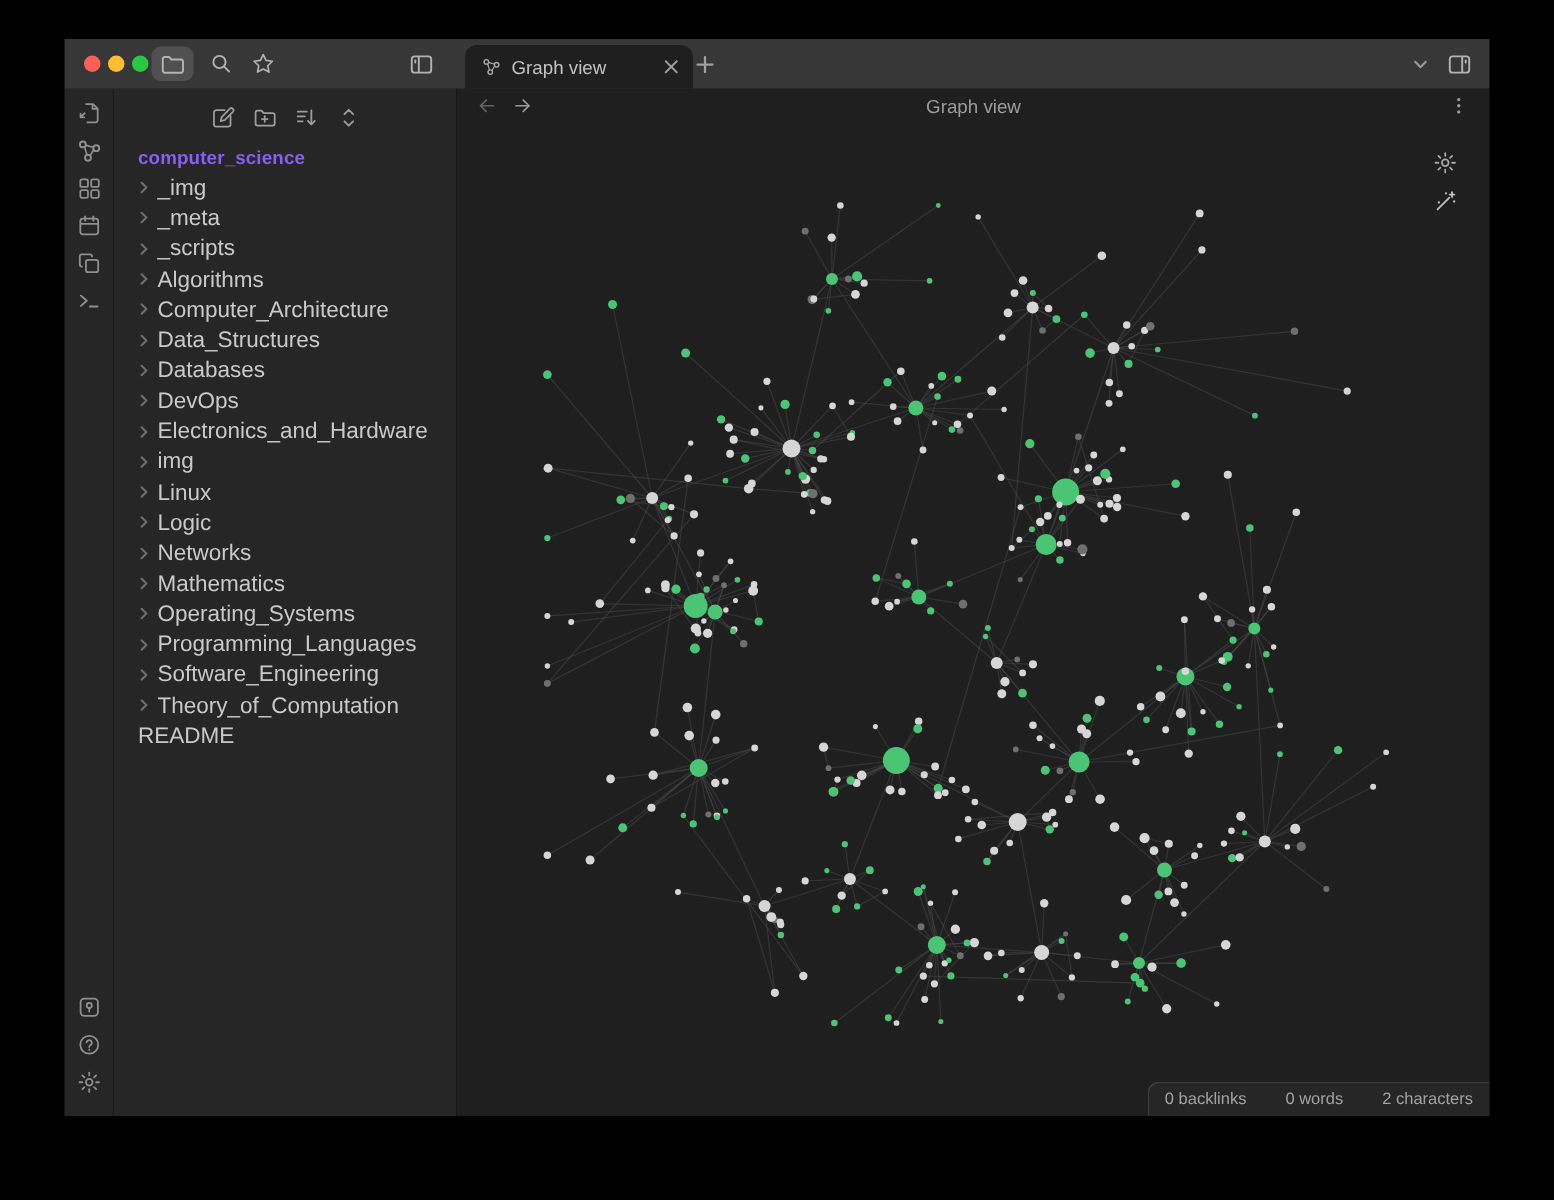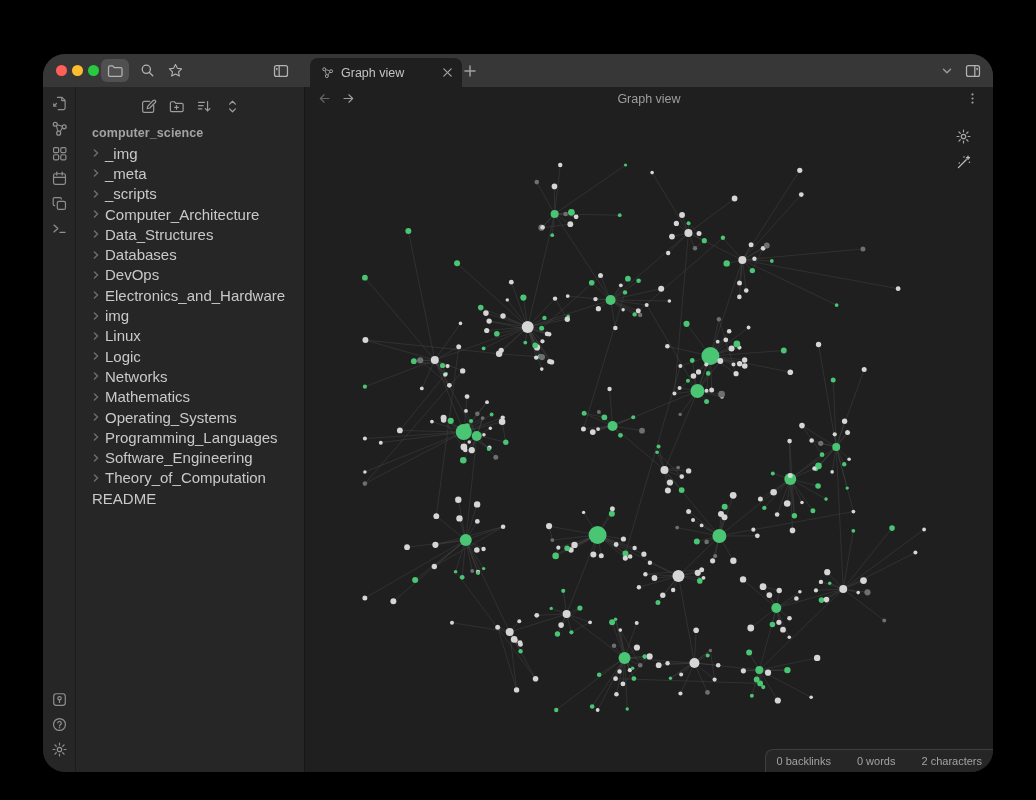--- a/index.html
+++ b/index.html
@@ -1,18 +1,18 @@
 <!DOCTYPE html>
 <html><head>
 <meta charset="utf-8">
 <style>
   html,body{margin:0;padding:0;background:#000;width:1036px;height:800px;overflow:hidden;
     font-family:"Liberation Sans","DejaVu Sans",sans-serif;-webkit-font-smoothing:antialiased;}
   .window{position:absolute;left:43px;top:26px;width:950px;height:718px;background:#1f1f1f;
-    border-radius:22px;overflow:hidden;box-shadow:0 18px 45px rgba(0,0,0,.65);display:flex;flex-direction:column;margin-top:28px;}
+    border-radius:0;overflow:hidden;box-shadow:0 18px 45px rgba(0,0,0,.65);display:flex;flex-direction:column;}
   
   .titlebar{position:relative;height:33px;background:#373737;flex:none;}
   .lights{position:absolute;left:13px;top:0;height:33px;display:flex;align-items:center;gap:5px;}
   .light{width:11px;height:11px;border-radius:50%;}
   .tb-icon{position:absolute;top:0;height:33px;display:flex;align-items:center;justify-content:center;
     color:#b3b3b3;background:transparent;border:none;padding:0;width:28px;cursor:default;}
   .tb-icon.active-bg{background:#505050;border-radius:6px;top:5px;height:23px;}
   .tab{position:absolute;left:267px;bottom:0;width:152px;height:29px;background:#1f1f1f;
     border-radius:8px 8px 0 0;display:flex;align-items:center;color:#bdbdbd;}
   .tab .tab-icon{margin-left:11px;display:flex;color:#a6a6a6;}
@@ -21,21 +21,21 @@
   
   .body{flex:1;display:flex;min-height:0;}
   .ribbon{width:32px;background:#262626;border-right:1px solid #1c1c1c;display:flex;flex-direction:column;
     align-items:center;padding-top:4px;flex:none;}
   .ribbon .ric{width:24px;height:24px;display:flex;align-items:center;justify-content:center;color:#8f8f8f;margin-bottom:1px;}
   .ribbon .spacer{flex:1;}
   .ribbon .bottom{display:flex;flex-direction:column;align-items:center;padding-bottom:10px;}
   .sidebar{width:228px;background:#262626;border-right:1px solid #171717;flex:none;display:flex;flex-direction:column;}
   .side-toolbar{height:26px;margin-top:6px;display:flex;align-items:center;justify-content:center;gap:8px;color:#9d9d9d;}
   .side-toolbar .sic{display:flex;align-items:center;justify-content:center;width:20px;height:20px;}
-  .vault-title{margin:7px 0 3px 16px;font-size:12.5px;font-weight:700;color:#a3a3a3;letter-spacing:.1px;}
+  .vault-title{margin:7px 0 3px 16px;font-size:12.5px;font-weight:700;color:#8b5cf6;letter-spacing:.1px;}
   .tree{flex:1;overflow:hidden;}
   .tree-row{height:20.3px;display:flex;align-items:center;padding-left:15px;color:#c9c9c9;font-size:15px;cursor:default;}
   .tree-row .chev{width:10px;display:flex;color:#6e6e6e;margin-right:4px;flex:none;}
   .tree-row.file{padding-left:16px;}
   
   .main{flex:1;display:flex;flex-direction:column;background:#1f1f1f;min-width:0;}
   .view-header{position:relative;height:23px;flex:none;}
   .nav-btns{position:absolute;left:12px;top:0;height:23px;display:flex;align-items:center;gap:9px;}
   .nav-btns .back{color:#646464;display:flex;}
   .nav-btns .fwd{color:#9a9a9a;display:flex;}
@@ -304,20 +304,28 @@
             </span>
     <span class="tree-label">_meta</span>
   </div>
           <div class="tree-row">
     <span class="chev">
               <svg width="10" height="10" viewBox="0 0 10 10">
                 <path d="M3.4 1.9 L6.6 5 L3.4 8.1" fill="none" stroke="currentColor" stroke-width="1.4" stroke-linecap="round" stroke-linejoin="round"></path>
               </svg>
             </span>
     <span class="tree-label">_scripts</span>
+  </div>
+          <div class="tree-row">
+    <span class="chev">
+              <svg width="10" height="10" viewBox="0 0 10 10">
+                <path d="M3.4 1.9 L6.6 5 L3.4 8.1" fill="none" stroke="currentColor" stroke-width="1.4" stroke-linecap="round" stroke-linejoin="round"></path>
+              </svg>
+            </span>
+    <span class="tree-label">Algorithms</span>
   </div>
           <div class="tree-row">
     <span class="chev">
               <svg width="10" height="10" viewBox="0 0 10 10">
                 <path d="M3.4 1.9 L6.6 5 L3.4 8.1" fill="none" stroke="currentColor" stroke-width="1.4" stroke-linecap="round" stroke-linejoin="round"></path>
               </svg>
             </span>
     <span class="tree-label">Computer_Architecture</span>
   </div>
           <div class="tree-row">

